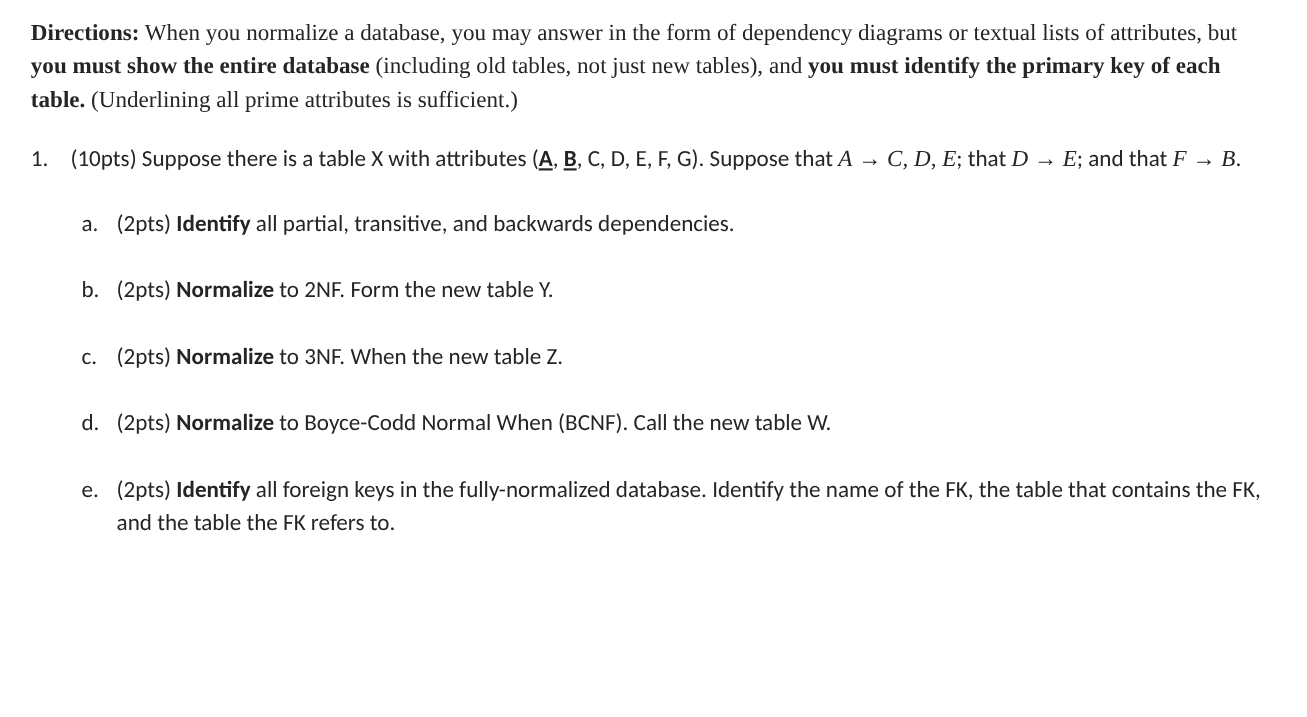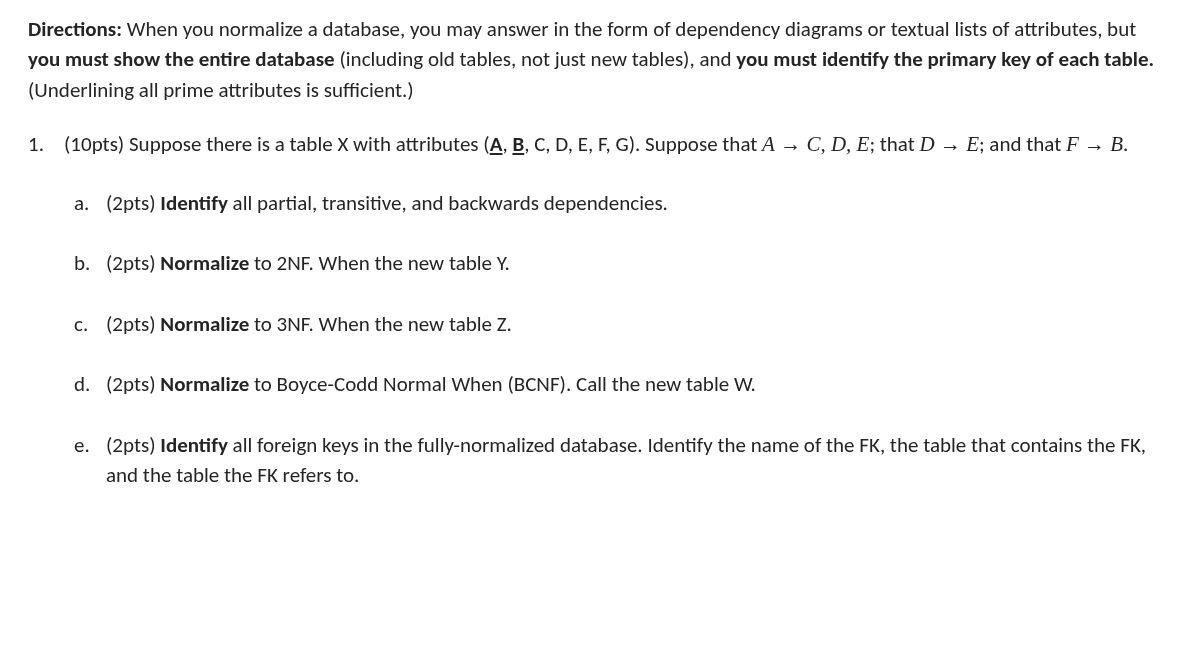--- a/index.html
+++ b/index.html
@@ -11,20 +11,21 @@
     font-family: Calibri, "Segoe UI", Arial, sans-serif;
     font-size: 21px;
     color: #252525;
     line-height: 1.45;
   }
   .page {
     padding: 14px 28px 18px 28px;
   }
   .directions {
     margin-bottom: 24px;
+    font-family: Liberation Serif, serif;
   }
   .bold { font-weight: 700; }
   .q-outer {
     display: flex;
     margin-bottom: 26px;
   }
   .q-num {
     width: 36px;
     flex: 0 0 36px;
   }
@@ -78,21 +79,21 @@
         <div class="sub-item">
           <div class="sub-letter">a.</div>
           <div class="sub-body">
             <span>(2pts) </span><span class="bold">Identify</span><span> all partial, transitive, and backwards dependencies.</span>
           </div>
         </div>
 
         <div class="sub-item">
           <div class="sub-letter">b.</div>
           <div class="sub-body">
-            <span>(2pts) </span><span class="bold">Normalize</span><span> to 2NF. When the new table Y.</span>
+            <span>(2pts) </span><span class="bold">Normalize</span><span> to 2NF. Form the new table Y.</span>
           </div>
         </div>
 
         <div class="sub-item">
           <div class="sub-letter">c.</div>
           <div class="sub-body">
             <span>(2pts) </span><span class="bold">Normalize</span><span> to 3NF. When the new table Z.</span>
           </div>
         </div>
 

